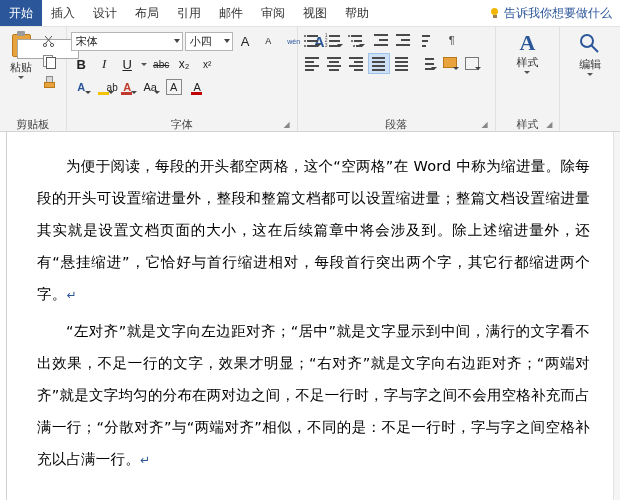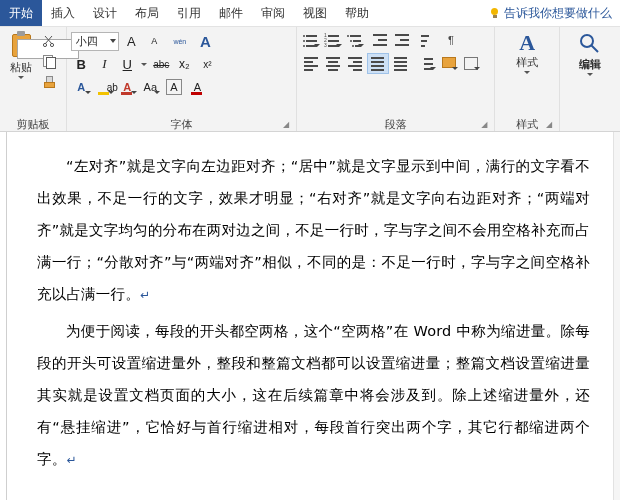--- a/index.html
+++ b/index.html
@@ -280,21 +280,21 @@
   .style-box {
     width: 46px;
     display: flex; flex-direction: column; align-items: center;
     cursor: default;
   }
   .style-A {
     font-size: 22px; color: #2b579a; font-weight: bold; line-height: 24px;
     font-family: "Liberation Serif", serif;
   }
   
-  .g-edit { width: 52px; border-right: none; font-weight: bold; }
+  .g-edit { width: 52px; border-right: none; }
   .edit-ic { width: 26px; height: 26px; position: relative; }
 
   
   .doc-area {
     flex: 1;
     background: #ffffff;
     position: relative;
     display: flex;
     overflow: hidden;
   }
@@ -397,20 +397,24 @@
             </div>
           </div>
         </div>
       </div>
       <div class="group-label">剪贴板</div>
     </div>
 
     <div class="group g-font">
       <div class="group-body" style="flex-direction:column;">
         <div class="row">
+          <div class="combo font-name">
+            <span class="cv">宋体</span>
+            <span class="arrow"></span>
+          </div>
           <div class="combo font-size">
             <span class="cv">小四</span>
             <span class="arrow"></span>
           </div>
           <div class="icon-btn" style="font-size:13px;">A</div>
           <div class="icon-btn" style="font-size:9px;">A</div>
           <div class="icon-btn wide">
             <span style="font-size:7px;color:#2b579a;">wén</span>
           </div>
           <div class="icon-btn">
@@ -589,19 +593,19 @@
           <span class="caret-dn"></span>
         </div>
       </div>
       <div class="group-label">&nbsp;</div>
     </div>
   </div>
 
   <div class="doc-area">
     <div class="ruler-left"></div>
     <div class="page">
+      <p class="para"><span>为便于阅读，每段的开头都空两格，这个“空两格”在 Word 中称为缩进量。除每段的开头可设置缩进量外，整段和整篇文档都可以设置缩进量；整篇文档设置缩进量其实就是设置文档页面的大小，这在后续篇章中将会涉及到。除上述缩进量外，还有“悬挂缩进”，它恰好与首行缩进相对，每段首行突出两个字，其它行都缩进两个字。</span><span class="pilcrow">↵</span></p>
       <p class="para"><span>“左对齐”就是文字向左边距对齐；“居中”就是文字显示到中间，满行的文字看不出效果，不足一行的文字，效果才明显；“右对齐”就是文字向右边距对齐；“两端对齐”就是文字均匀的分布在两对边之间，不足一行时，字与字之间不会用空格补充而占满一行；“分散对齐”与“两端对齐”相似，不同的是：不足一行时，字与字之间空格补充以占满一行。</span><span class="pilcrow">↵</span></p>
-      <p class="para"><span>为便于阅读，每段的开头都空两格，这个“空两格”在 Word 中称为缩进量。除每段的开头可设置缩进量外，整段和整篇文档都可以设置缩进量；整篇文档设置缩进量其实就是设置文档页面的大小，这在后续篇章中将会涉及到。除上述缩进量外，还有“悬挂缩进”，它恰好与首行缩进相对，每段首行突出两个字，其它行都缩进两个字。</span><span class="pilcrow">↵</span></p>
     </div>
     <div class="scroll-right"></div>
   </div>
 
 </div>
 
 </body></html>

